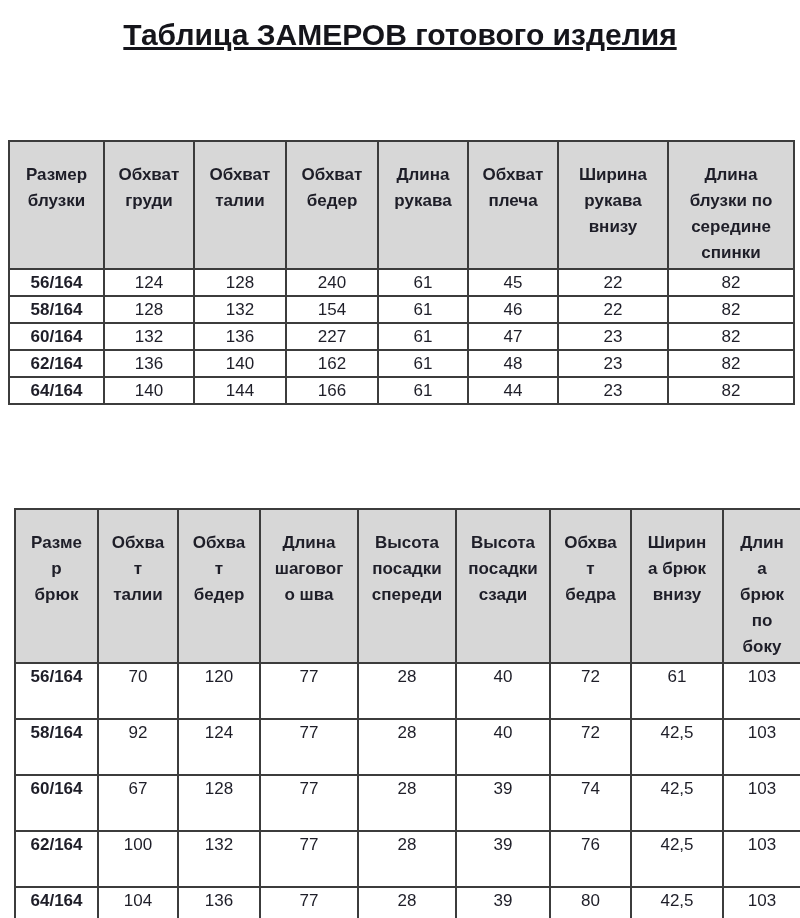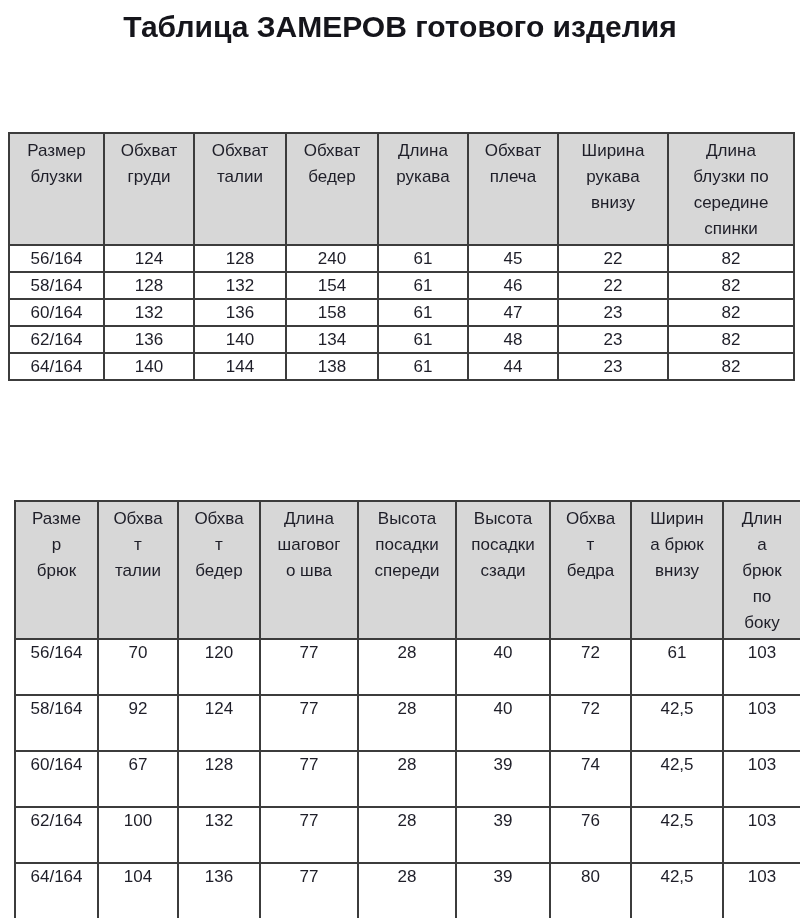--- a/index.html
+++ b/index.html
@@ -7,63 +7,64 @@
     padding: 0;
     width: 800px;
     height: 918px;
     background: #ffffff;
     font-family: "Liberation Sans", sans-serif;
     overflow: hidden;
   }
   .page { position: relative; width: 800px; height: 918px; }
 
   .title {
-    margin: 4px;
+    margin: 12px;
     padding-top: 6px;
     text-align: center;
     font-size: 30px;
     font-weight: bold;
     letter-spacing: 0px;
     color: #15151b;
+    text-decoration: underline;
   }
 
   table {
     border-collapse: collapse;
     table-layout: fixed;
     position: absolute;
   }
   th, td {
     border: 2px solid #3c3c3c;
     color: #1e1e28;
     text-align: center;
     overflow: hidden;
   }
   th {
     background: #d7d7d7;
-    font-weight: normal;
+    font-weight: bold;
     vertical-align: top;
-    padding: 4px 1px 2px 1px;
+    padding: 20px 1px 2px 1px;
     font-size: 17px;
     line-height: 26px;
     white-space: pre-line;
     word-wrap: break-word;
   }
   td {
     background: #ffffff;
     font-size: 17px;
     padding: 0 1px;
   }
 
   .blouse-table { left: 8px; top: 128px; width: 785px; }
   .blouse-table td { height: 25px; vertical-align: middle; }
 
   .pants-table { left: 14px; top: 496px; width: 786px; border-bottom: 8px solid #0ea5e9; }
   .pants-table td { height: 51px; vertical-align: top; padding-top: 3px; }
 
-  .size-cell { font-weight: normal; }
+  .size-cell { font-weight: bold; }
 </style>
 </head>
 <body>
 
 <div class="page">
 
   <h1 class="title">Таблица ЗАМЕРОВ готового изделия</h1>
 
   <table class="blouse-table">
     <colgroup>
@@ -117,41 +118,41 @@
         <td>154</td>
         <td>61</td>
         <td>46</td>
         <td>22</td>
         <td>82</td>
       </tr>
       <tr>
         <td class="size-cell">60/164</td>
         <td>132</td>
         <td>136</td>
-        <td>158</td>
+        <td>227</td>
         <td>61</td>
         <td>47</td>
         <td>23</td>
         <td>82</td>
       </tr>
       <tr>
         <td class="size-cell">62/164</td>
         <td>136</td>
         <td>140</td>
-        <td>134</td>
+        <td>162</td>
         <td>61</td>
         <td>48</td>
         <td>23</td>
         <td>82</td>
       </tr>
       <tr>
         <td class="size-cell">64/164</td>
         <td>140</td>
         <td>144</td>
-        <td>138</td>
+        <td>166</td>
         <td>61</td>
         <td>44</td>
         <td>23</td>
         <td>82</td>
       </tr>
     </tbody>
   </table>
 
   <table class="pants-table">
     <colgroup>

